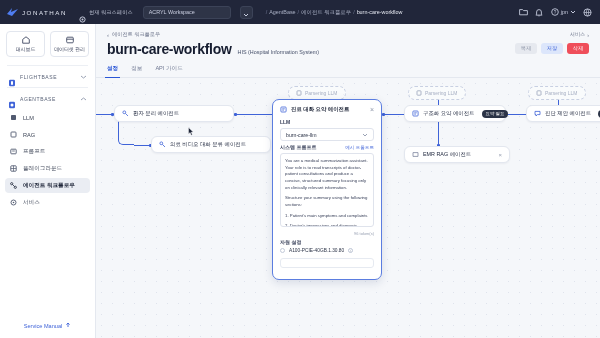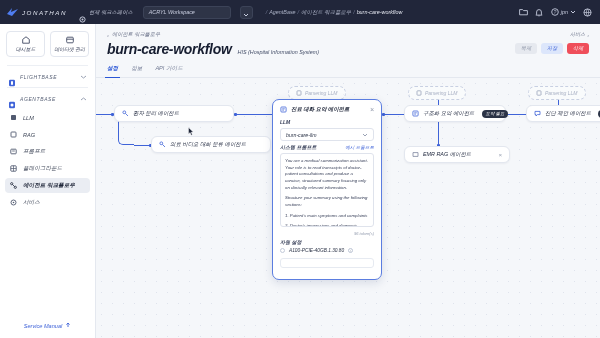--- a/index.html
+++ b/index.html
@@ -1,21 +1,21 @@
 <!DOCTYPE html>
 <html><head>
 <meta charset="utf-8">
 <style>
   * { box-sizing: border-box; margin: 0; padding: 0; }
   html, body {
     width: 600px; height: 338px;
     font-family: "Liberation Sans", sans-serif;
     background: #f5f7fa; overflow: hidden;
   }
-  #app { width: 600px; height: 338px; position: relative; display: flex; flex-direction: column; font-style: italic; }
+  #app { width: 600px; height: 338px; position: relative; display: flex; flex-direction: column; }
 
   
   .topbar {
     height: 24px; background: #21263a; display: flex; align-items: center;
     padding: 0 6px; gap: 6px; flex: 0 0 24px; position: relative; z-index: 40;
   }
   .logo-wrap { display: flex; align-items: center; gap: 3px; }
   .logo-mark { width: 13px; height: 10px; position: relative; }
   .logo-mark svg { display: block; }
   .logo-text {

